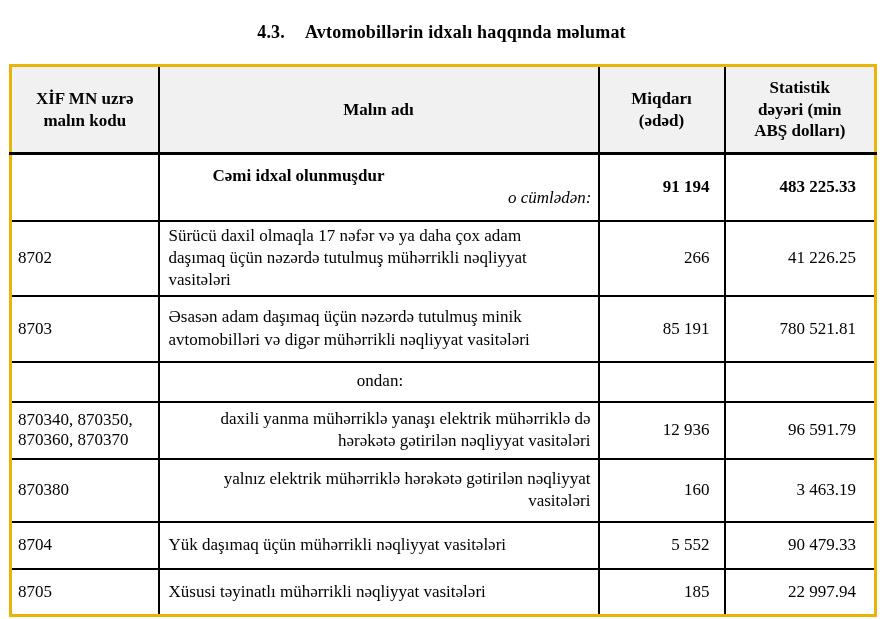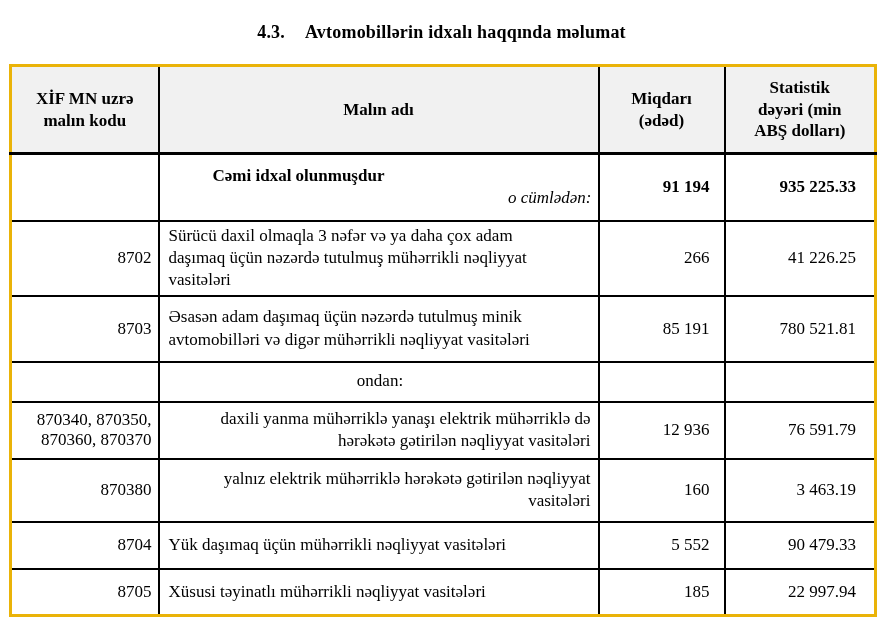--- a/index.html
+++ b/index.html
@@ -45,21 +45,21 @@
     font-weight: bold;
     text-align: center;
     font-size: 17px;
     line-height: 1.28;
     border-bottom: 3px solid #000000;
   }
   .hdr-constrain { margin: 0 auto; }
   .hdr-code  { max-width: 112px; }
   .hdr-qty   { max-width: 86px; }
   .hdr-value { max-width: 92px; }
-  td.code-cell  { text-align: right; border-radius: 17px; }
+  td.code-cell  { text-align: left; border-radius: 17px; }
   td.qty-cell   { text-align: right; padding-right: 14px; }
   td.value-cell { text-align: right; padding-right: 18px; }
   td.name-cell  { text-align: left; padding-left: 9px; line-height: 1.3; }
   td.name-cell.centered { text-align: center; margin-top: 24px; }
   .total-name { font-weight: bold; padding-left: 44px; }
   .total-sub  { font-style: italic; padding-left: 82px; text-align: right; }
   .bold { font-weight: bold; }
   .name-narrow { max-width: 380px; }
   .indent { padding-left: 22px; max-width: 400px; text-align: right; }
 </style>
@@ -96,26 +96,26 @@
       </tr>
     </thead>
     <tbody>
       <tr style="height:67px">
         <td class="code-cell"></td>
         <td class="name-cell">
           <div class="total-name">Cəmi idxal olunmuşdur</div>
           <div class="total-sub">o cümlədən:</div>
         </td>
         <td class="qty-cell bold">91 194</td>
-        <td class="value-cell bold">935 225.33</td>
+        <td class="value-cell bold">483 225.33</td>
       </tr>
       <tr style="height:75px">
         <td class="code-cell">8702</td>
         <td class="name-cell">
-            <div class="name-narrow">Sürücü daxil olmaqla 3 nəfər və ya daha çox adam daşımaq üçün nəzərdə tutulmuş mühərrikli nəqliyyat vasitələri</div>
+            <div class="name-narrow">Sürücü daxil olmaqla 17 nəfər və ya daha çox adam daşımaq üçün nəzərdə tutulmuş mühərrikli nəqliyyat vasitələri</div>
           </td>
         <td class="qty-cell">266</td>
         <td class="value-cell">41 226.25</td>
       </tr>
       <tr style="height:66px">
         <td class="code-cell">8703</td>
         <td class="name-cell">
             <div>Əsasən adam daşımaq üçün nəzərdə tutulmuş minik avtomobilləri və digər mühərrikli nəqliyyat vasitələri</div>
           </td>
         <td class="qty-cell">85 191</td>
@@ -126,21 +126,21 @@
         <td class="name-cell centered">ondan:</td>
         <td class="qty-cell"></td>
         <td class="value-cell"></td>
       </tr>
       <tr style="height:57px">
         <td class="code-cell">870340, 870350, 870360, 870370</td>
         <td class="name-cell">
             <div class="indent">daxili yanma mühərriklə yanaşı elektrik mühərriklə də hərəkətə gətirilən nəqliyyat vasitələri</div>
           </td>
         <td class="qty-cell">12 936</td>
-        <td class="value-cell">76 591.79</td>
+        <td class="value-cell">96 591.79</td>
       </tr>
       <tr style="height:63px">
         <td class="code-cell">870380</td>
         <td class="name-cell">
             <div class="indent">yalnız elektrik mühərriklə hərəkətə gətirilən nəqliyyat vasitələri</div>
           </td>
         <td class="qty-cell">160</td>
         <td class="value-cell">3 463.19</td>
       </tr>
       <tr style="height:47px">

